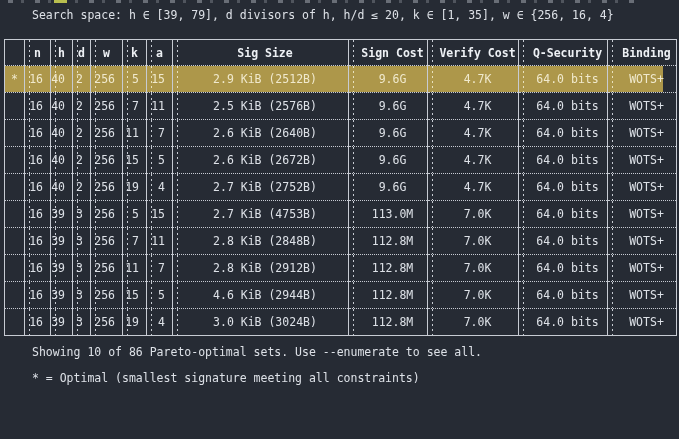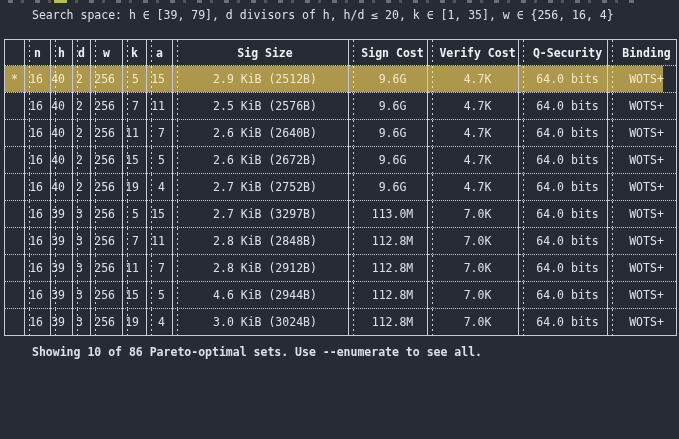--- a/index.html
+++ b/index.html
@@ -68,21 +68,21 @@
   tr.highlight td:last-child{
     background-color:transparent;
     background-image:
       repeating-linear-gradient(to bottom, var(--dash) 0 2px, transparent 2px 5px),
       linear-gradient(to right, var(--gold) 0 55px, rgba(0,0,0,0) 55px);
     background-size:1px 100%,100% 100%;
     background-position:4px 0,0 0;
     background-repeat:no-repeat,no-repeat;
   }
 
-  .footer-line{padding-top:9px;font-weight:bold;}
+  .footer-line{padding-top:9px;}
   .legend-line{padding-top:12px;}
 
   
   col.c0{width:20px;}  col.c1{width:26px;}  col.c2{width:22px;}
   col.c3{width:18px;}  col.c4{width:32px;}  col.c5{width:24px;}
   col.c6{width:26px;}  col.c7{width:176px;} col.c8{width:79px;}
   col.c9{width:91px;}  col.c10{width:89px;} col.c11{width:69px;}
 </style>
 </head>
 <body>
@@ -199,21 +199,21 @@
           <td class="dashed a-left">WOTS+</td>
         </tr>
         <tr class="">
           <td class="a-center"></td>
           <td class="dashed a-num">16</td>
           <td class="dashed a-num">39</td>
           <td class="dashed a-num">3</td>
           <td class="dashed a-num">256</td>
           <td class="dashed a-num">5</td>
           <td class="dashed a-num">15</td>
-          <td class="dashed a-left">2.7 KiB (3297B)</td>
+          <td class="dashed a-left">2.7 KiB (4753B)</td>
           <td class="dashed a-left">113.0M</td>
           <td class="dashed a-left">7.0K</td>
           <td class="dashed a-left">64.0 bits</td>
           <td class="dashed a-left">WOTS+</td>
         </tr>
         <tr class="">
           <td class="a-center"></td>
           <td class="dashed a-num">16</td>
           <td class="dashed a-num">39</td>
           <td class="dashed a-num">3</td>
@@ -266,14 +266,15 @@
           <td class="dashed a-left">112.8M</td>
           <td class="dashed a-left">7.0K</td>
           <td class="dashed a-left">64.0 bits</td>
           <td class="dashed a-left">WOTS+</td>
         </tr>
       </tbody>
   </table>
 
   <div class="line footer-line">Showing 10 of 86 Pareto-optimal sets. Use --enumerate to see all.</div>
 
+  <div class="line legend-line">* = Optimal (smallest signature meeting all constraints)</div>
 
 </div>
 
 </body></html>

